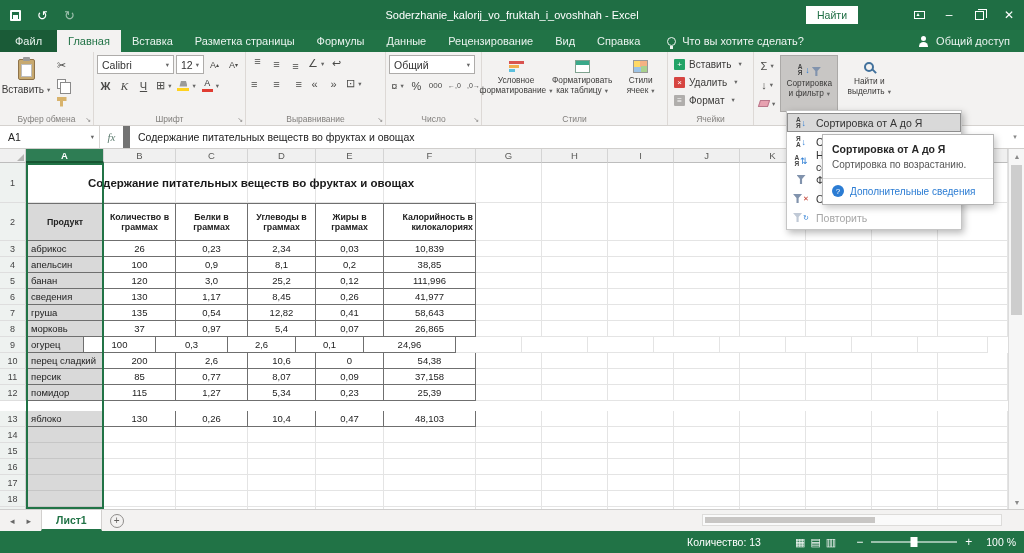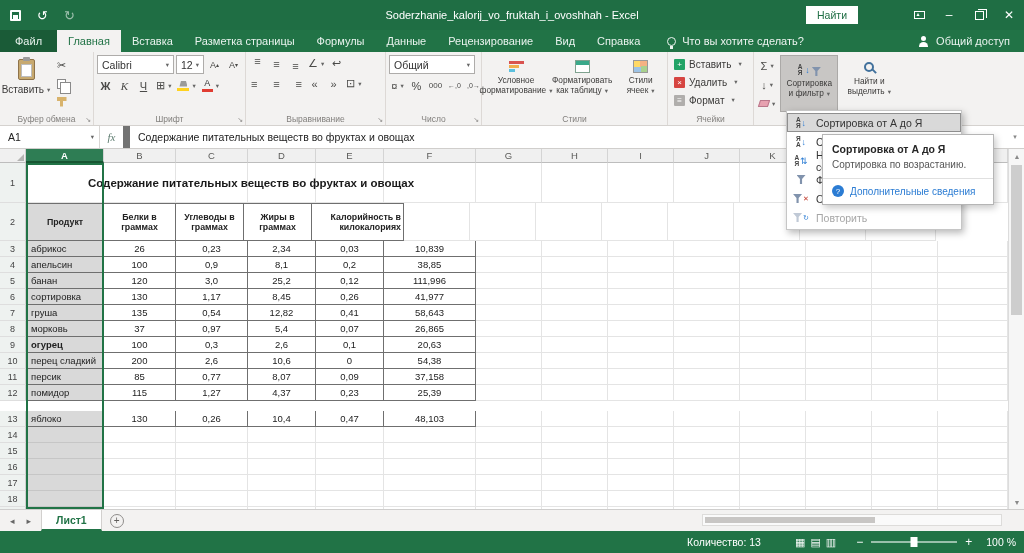--- a/index.html
+++ b/index.html
@@ -408,20 +408,21 @@
           <div class="cell" style="width: 66px;"></div>
           <div class="cell" style="width: 66px;"></div>
           <div class="cell" style="width: 66px;"></div>
           <div class="cell" style="width: 66px;"></div>
           <div class="cell" style="width: 66px;"></div>
           <div class="cell" style="width: 70px;"></div>
         </div>
         <div class="grow" style="height: 38px;">
           <div class="rowh">2</div>
           <div class="cell tb tbtop th shade tbleft" style="width: 78px;">Продукт</div>
+          <div class="cell tb tbtop th" style="width: 72px;">Количество в граммах</div>
           <div class="cell tb tbtop th" style="width: 72px;">Белки в граммах</div>
           <div class="cell tb tbtop th" style="width: 68px;">Углеводы в граммах</div>
           <div class="cell tb tbtop th" style="width: 68px;">Жиры в граммах</div>
           <div class="cell tb tbtop th" style="width: 92px; text-align: right;">Калорийность в килокалориях</div>
           <div class="cell" style="width: 66px;"></div>
           <div class="cell" style="width: 66px;"></div>
           <div class="cell" style="width: 66px;"></div>
           <div class="cell" style="width: 66px;"></div>
           <div class="cell" style="width: 66px;"></div>
           <div class="cell" style="width: 66px;"></div>
@@ -474,21 +475,21 @@
           <div class="cell" style="width: 66px;"></div>
           <div class="cell" style="width: 66px;"></div>
           <div class="cell" style="width: 66px;"></div>
           <div class="cell" style="width: 66px;"></div>
           <div class="cell" style="width: 66px;"></div>
           <div class="cell" style="width: 66px;"></div>
           <div class="cell" style="width: 70px;"></div>
         </div>
         <div class="grow" style="height: 16px;">
           <div class="rowh">6</div>
-          <div class="cell tb prod shade tbleft" style="width: 78px;">сортировка</div>
+          <div class="cell tb prod shade tbleft" style="width: 78px;">сведения</div>
           <div class="cell tb" style="width: 72px;">130</div>
           <div class="cell tb" style="width: 72px;">1,17</div>
           <div class="cell tb" style="width: 68px;">8,45</div>
           <div class="cell tb" style="width: 68px;">0,26</div>
           <div class="cell tb" style="width: 92px;">41,977</div>
           <div class="cell" style="width: 66px;"></div>
           <div class="cell" style="width: 66px;"></div>
           <div class="cell" style="width: 66px;"></div>
           <div class="cell" style="width: 66px;"></div>
           <div class="cell" style="width: 66px;"></div>
@@ -525,26 +526,26 @@
           <div class="cell" style="width: 66px;"></div>
           <div class="cell" style="width: 66px;"></div>
           <div class="cell" style="width: 66px;"></div>
           <div class="cell" style="width: 66px;"></div>
           <div class="cell" style="width: 66px;"></div>
           <div class="cell" style="width: 66px;"></div>
           <div class="cell" style="width: 70px;"></div>
         </div>
         <div class="grow" style="height: 16px;">
           <div class="rowh">9</div>
-          <div class="cell tb prod shade tbleft" style="width: 78px; font-weight: bold;">огурец</div>
+          <div class="cell tb prod shade tbleft" style="width: 58px;">огурец</div>
           <div class="cell tb" style="width: 72px;">100</div>
           <div class="cell tb" style="width: 72px;">0,3</div>
           <div class="cell tb" style="width: 68px;">2,6</div>
           <div class="cell tb" style="width: 68px;">0,1</div>
-          <div class="cell tb" style="width: 92px;">20,63</div>
+          <div class="cell tb" style="width: 92px;">24,96</div>
           <div class="cell" style="width: 66px;"></div>
           <div class="cell" style="width: 66px;"></div>
           <div class="cell" style="width: 66px;"></div>
           <div class="cell" style="width: 66px;"></div>
           <div class="cell" style="width: 66px;"></div>
           <div class="cell" style="width: 66px;"></div>
           <div class="cell" style="width: 66px;"></div>
           <div class="cell" style="width: 70px;"></div>
         </div>
         <div class="grow" style="height: 16px;">
@@ -579,21 +580,21 @@
           <div class="cell" style="width: 66px;"></div>
           <div class="cell" style="width: 66px;"></div>
           <div class="cell" style="width: 66px;"></div>
           <div class="cell" style="width: 70px;"></div>
         </div>
         <div class="grow" style="height: 16px;">
           <div class="rowh">12</div>
           <div class="cell tb prod shade tbleft" style="width: 78px;">помидор</div>
           <div class="cell tb" style="width: 72px;">115</div>
           <div class="cell tb" style="width: 72px;">1,27</div>
-          <div class="cell tb" style="width: 68px;">4,37</div>
+          <div class="cell tb" style="width: 68px;">5,34</div>
           <div class="cell tb" style="width: 68px;">0,23</div>
           <div class="cell tb" style="width: 92px;">25,39</div>
           <div class="cell" style="width: 66px;"></div>
           <div class="cell" style="width: 66px;"></div>
           <div class="cell" style="width: 66px;"></div>
           <div class="cell" style="width: 66px;"></div>
           <div class="cell" style="width: 66px;"></div>
           <div class="cell" style="width: 66px;"></div>
           <div class="cell" style="width: 66px;"></div>
           <div class="cell" style="width: 70px;"></div>

